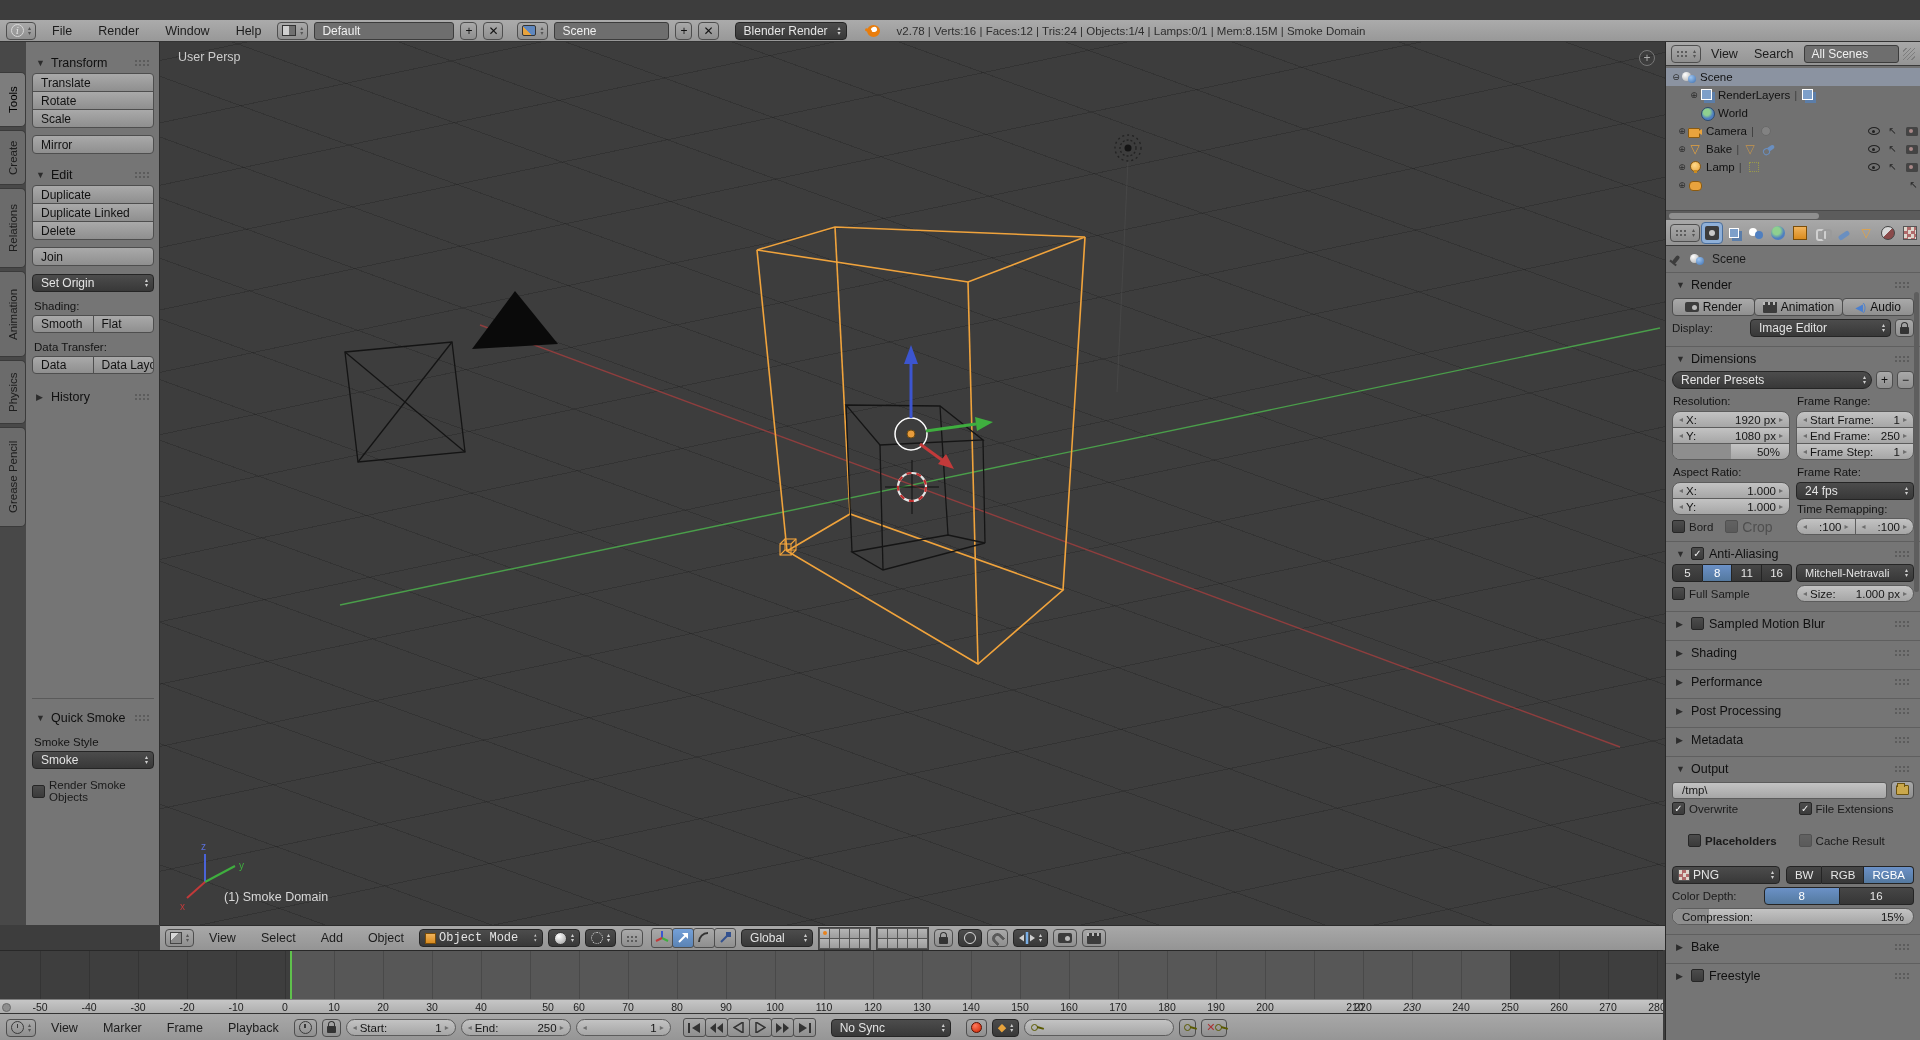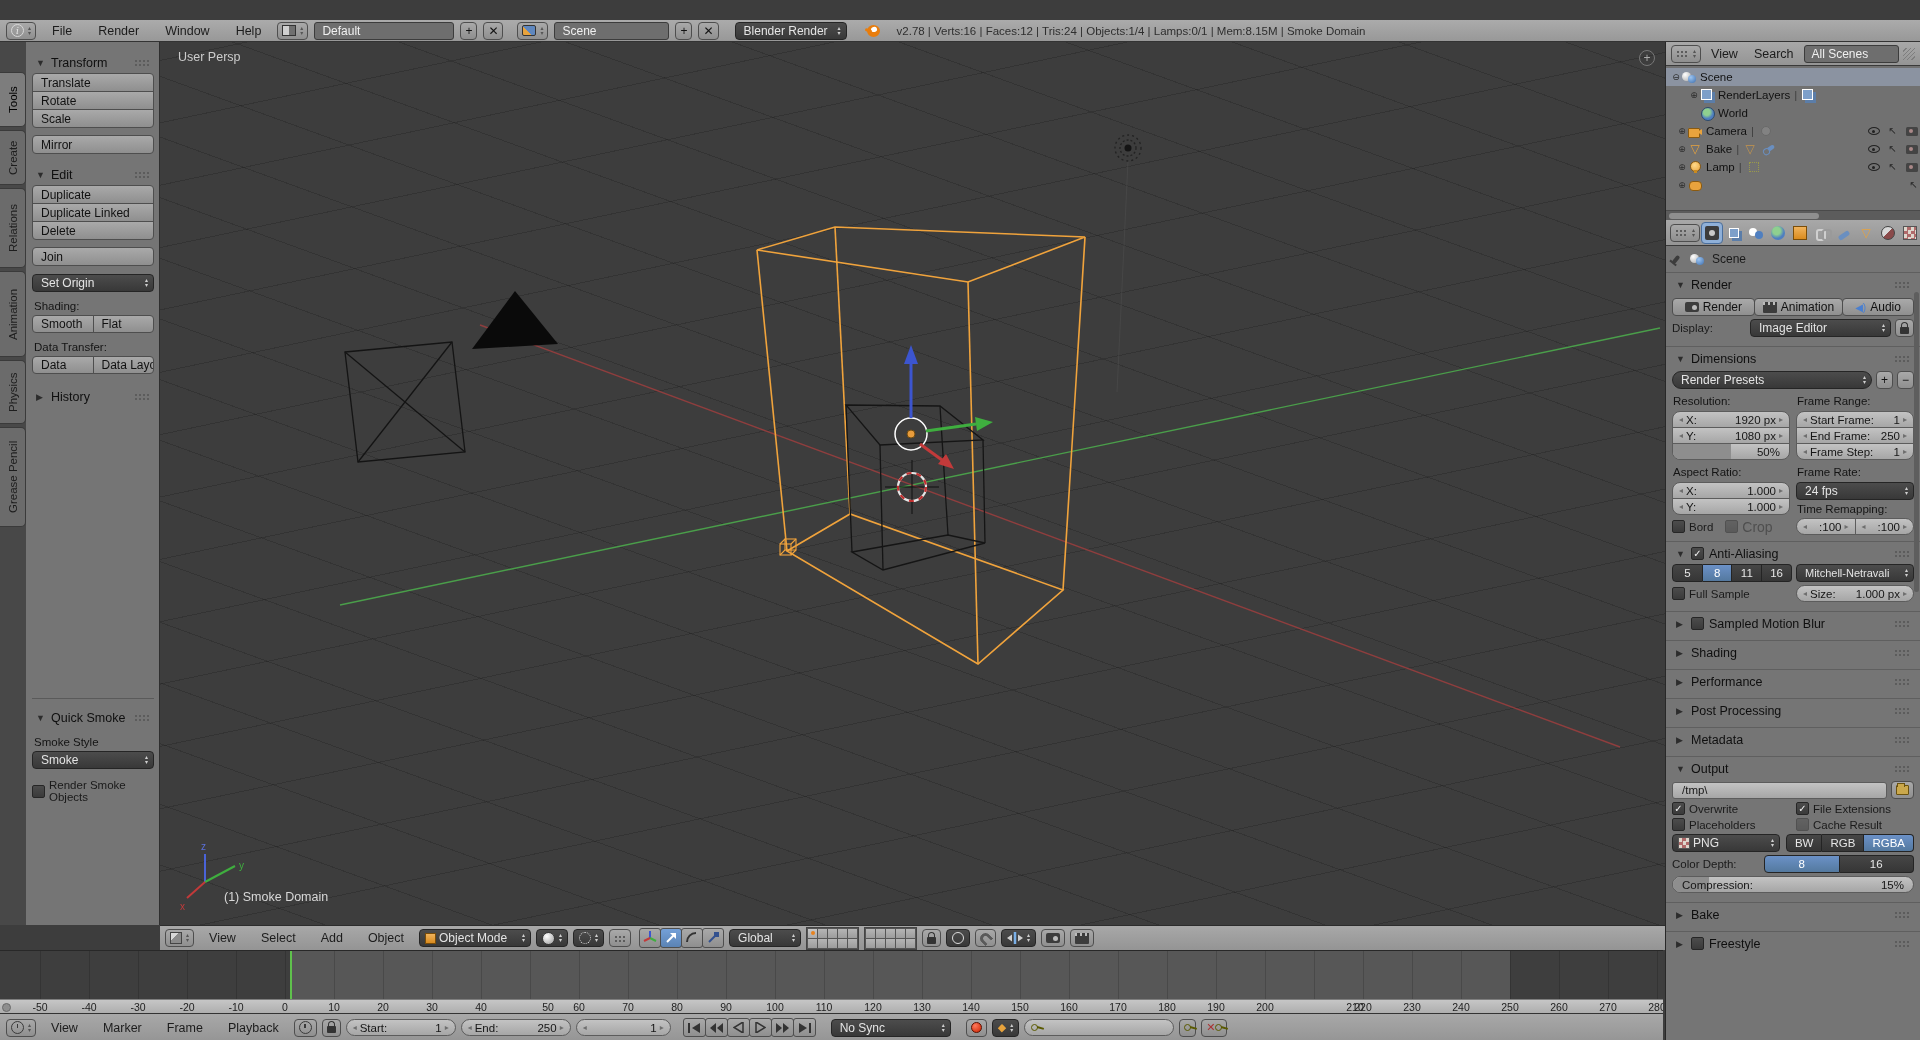--- a/index.html
+++ b/index.html
@@ -413,21 +413,21 @@
 
     <div class="vp-header">
       <span class="btn icon">
         <span class="minicube"></span>
         <span class="arr2 dk">▴<br>▾</span>
       </span>
       <span class="menu-label">View</span>
       <span class="menu-label">Select</span>
       <span class="menu-label">Add</span>
       <span class="menu-label">Object</span>
-      <span class="dd" style="width:112px;">
+      <span class="dd" style="width:124px;font-family:Liberation Mono, monospace;">
         <span class="ocube"></span>
         <span class="lbl">Object Mode</span>
         <span class="arr2">▴<br>▾</span>
       </span>
       <span class="dd">
         <span class="sphere"></span>
         <span class="arr2">▴<br>▾</span>
       </span>
       <span class="dd">
         <span class="dotc"></span>
@@ -579,21 +579,21 @@
         <span class="ruler-num" style="left: 922px;">130</span>
         <span class="ruler-num" style="left: 971px;">140</span>
         <span class="ruler-num" style="left: 1020px;">150</span>
         <span class="ruler-num" style="left: 1069px;">160</span>
         <span class="ruler-num" style="left: 1118px;">170</span>
         <span class="ruler-num" style="left: 1167px; text-align: right;">180</span>
         <span class="ruler-num" style="left: 1216px;">190</span>
         <span class="ruler-num" style="left: 1265px;">200</span>
         <span class="ruler-num" style="left: 1314px; margin-left: 41px;">210</span>
         <span class="ruler-num" style="left: 1363px;">220</span>
-        <span class="ruler-num" style="left: 1412px;">230</span>
+        <span class="ruler-num" style="left: 1412px; font-style: italic;">230</span>
         <span class="ruler-num" style="left: 1461px;">240</span>
         <span class="ruler-num" style="left: 1510px;">250</span>
         <span class="ruler-num" style="left: 1559px;">260</span>
         <span class="ruler-num" style="left: 1608px;">270</span>
         <span class="ruler-num" style="left: 1657px;">280</span>
       </div>
     <div class="tl-header">
       <span class="btn icon">
         <span class="clockico dark"></span>
         <span class="arr2 dk">▴<br>▾</span>
@@ -1025,21 +1025,21 @@
         </div>
         <div class="pcol2" style="margin-top:2px;">
           <span class="prow" style="margin:0;">
               <span class="cb">✓</span>
               <span style="font-size:11.5px">Overwrite</span>
             </span>
           <span class="prow" style="margin:0;">
               <span class="cb">✓</span>
               <span style="font-size:11.5px">File Extensions</span>
             </span>
-          <span class="prow" style="margin:0;">
+          <span class="prow" style="margin:16px;font-weight:bold;">
               <span class="cb"></span>
               <span style="font-size:11.5px">Placeholders</span>
             </span>
           <span class="prow" style="margin:0;">
               <span class="cb dim"></span>
               <span style="font-size:11.5px">Cache Result</span>
             </span>
         </div>
         <div class="pcol2" style="margin-top:3px;">
           <span class="dd">

